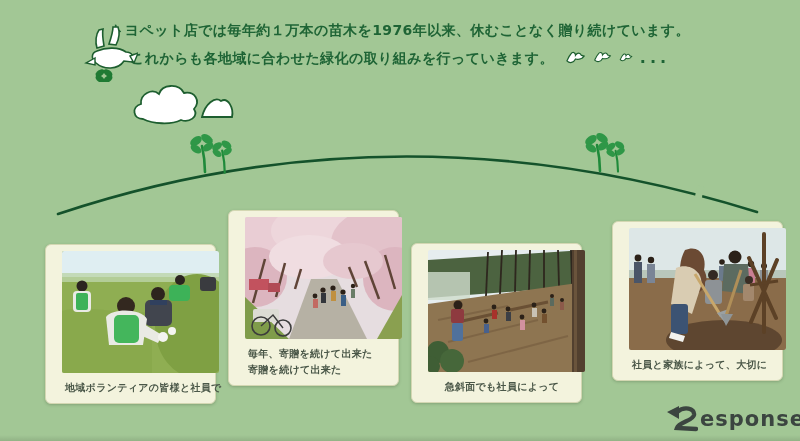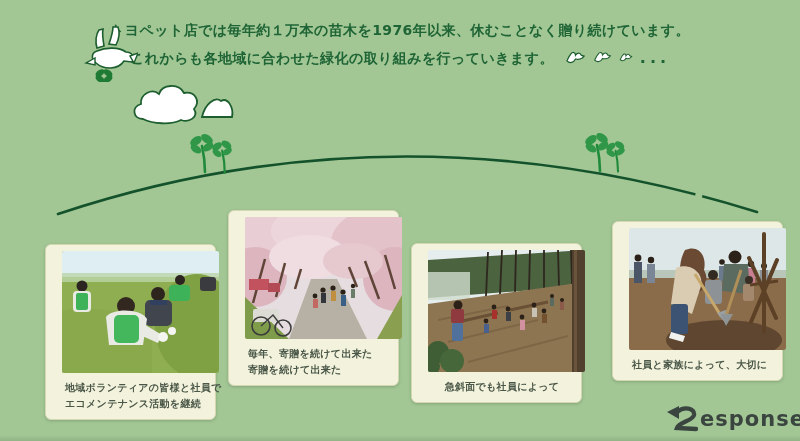--- a/index.html
+++ b/index.html
@@ -121,21 +121,20 @@
       <rect x="88" y="49" width="17" height="5" fill="#30405e"></rect>
       <circle cx="64" cy="55" r="9" fill="#33281f"></circle>
       <path d="M44,66 C50,57 79,57 85,68 L81,94 L47,94 Z" fill="#e9eae4"></path>
       <rect x="52" y="64" width="25" height="28" rx="5" fill="#44b65c"></rect>
       <path d="M80,72 L100,84 L96,92 L78,84 Z" fill="#e9eae4"></path>
       <circle cx="101" cy="86" r="5" fill="#f4f4f0"></circle>
       <circle cx="110" cy="80" r="4" fill="#f4f4f0"></circle>
     </svg>
     <figcaption class="caption">
       <div>地域ボランティアの皆様と社員で</div>
-      <div>エコメンテナンス活動を継続</div>
     </figcaption>
   </figure>
 
   <figure class="card" style="left:228px;top:210px;">
     <svg class="photo" viewBox="0 0 157 122" preserveAspectRatio="none">
       <rect width="157" height="122" fill="#e6dde0"></rect>
       <ellipse cx="22" cy="24" rx="46" ry="32" fill="#e9cdd4"></ellipse>
       <ellipse cx="78" cy="14" rx="52" ry="28" fill="#edd6db"></ellipse>
       <ellipse cx="132" cy="26" rx="46" ry="34" fill="#e3c2ca"></ellipse>
       <ellipse cx="10" cy="60" rx="32" ry="30" fill="#dcb5bf"></ellipse>

